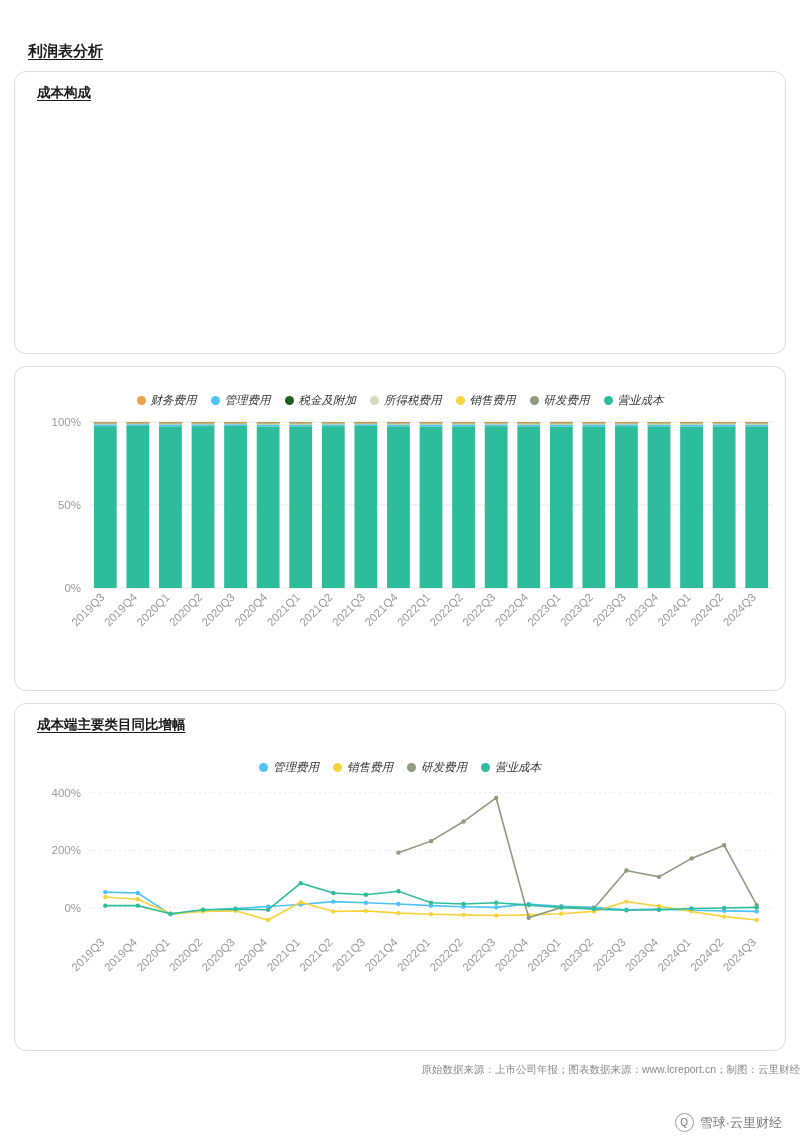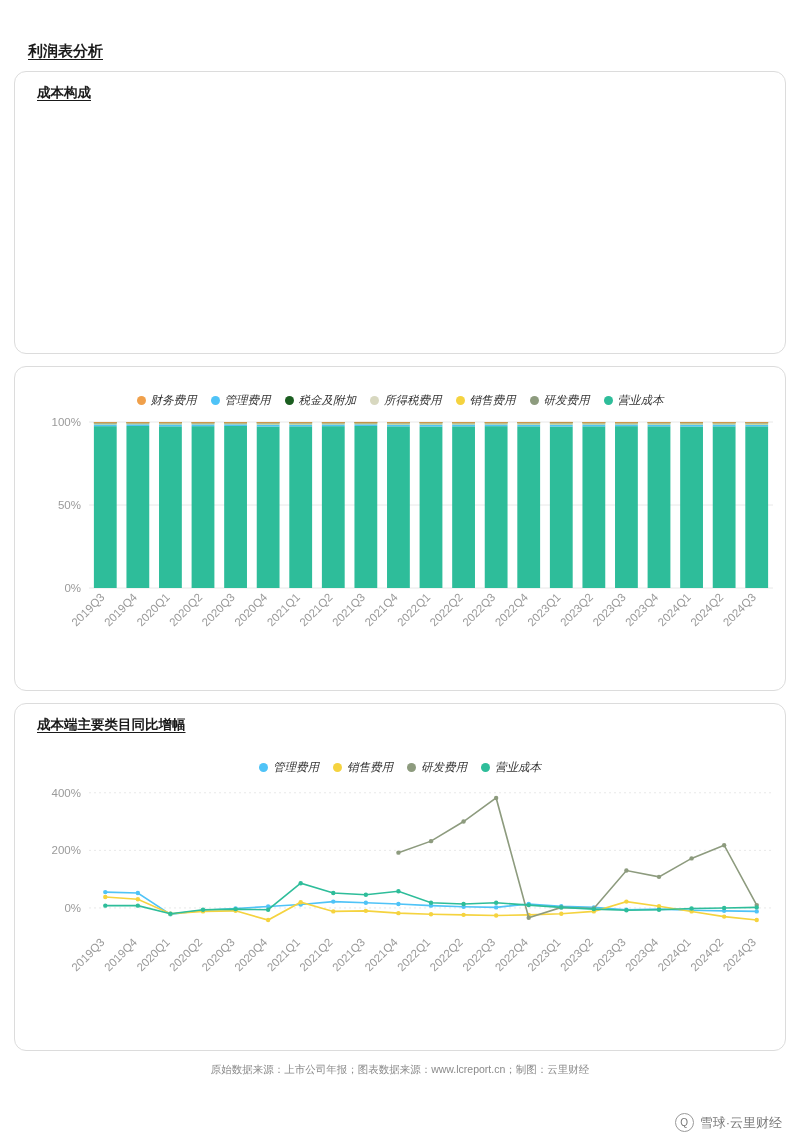--- a/index.html
+++ b/index.html
@@ -86,21 +86,21 @@
     position: relative;
     margin: 4px 0 0 0;
   }
   svg text { font-family: "Liberation Sans", sans-serif; }
 
   
   #card-lines { height: 348px; }
 
   
   .footer-note {
-    text-align: center;
+    text-align: right;
     font-size: 10.5px;
     color: #8a8a8a;
     margin-top: 6px;
   }
   .brand {
     position: absolute;
     right: 18px;
     bottom: 12px;
     display: flex;
     align-items: center;

